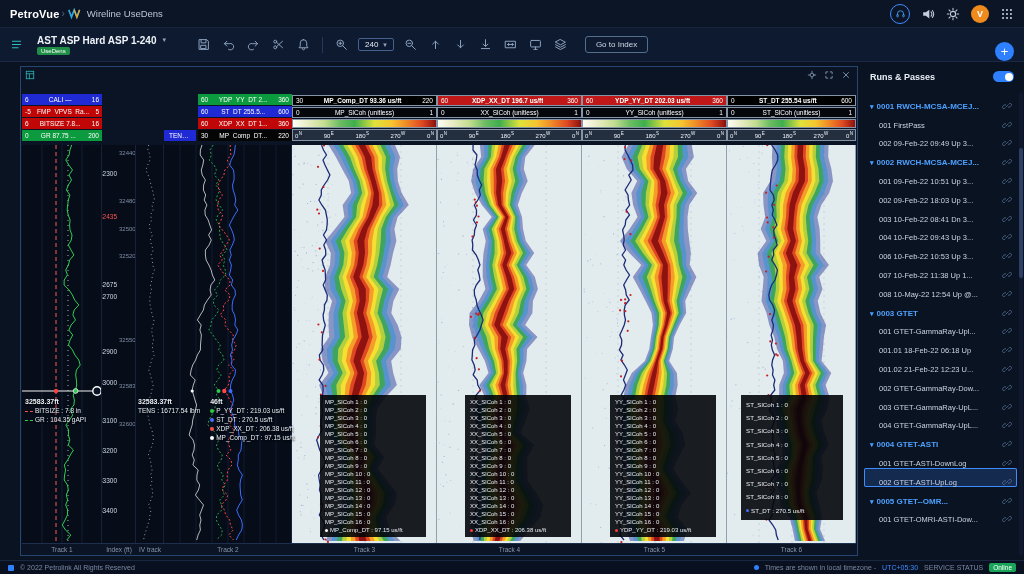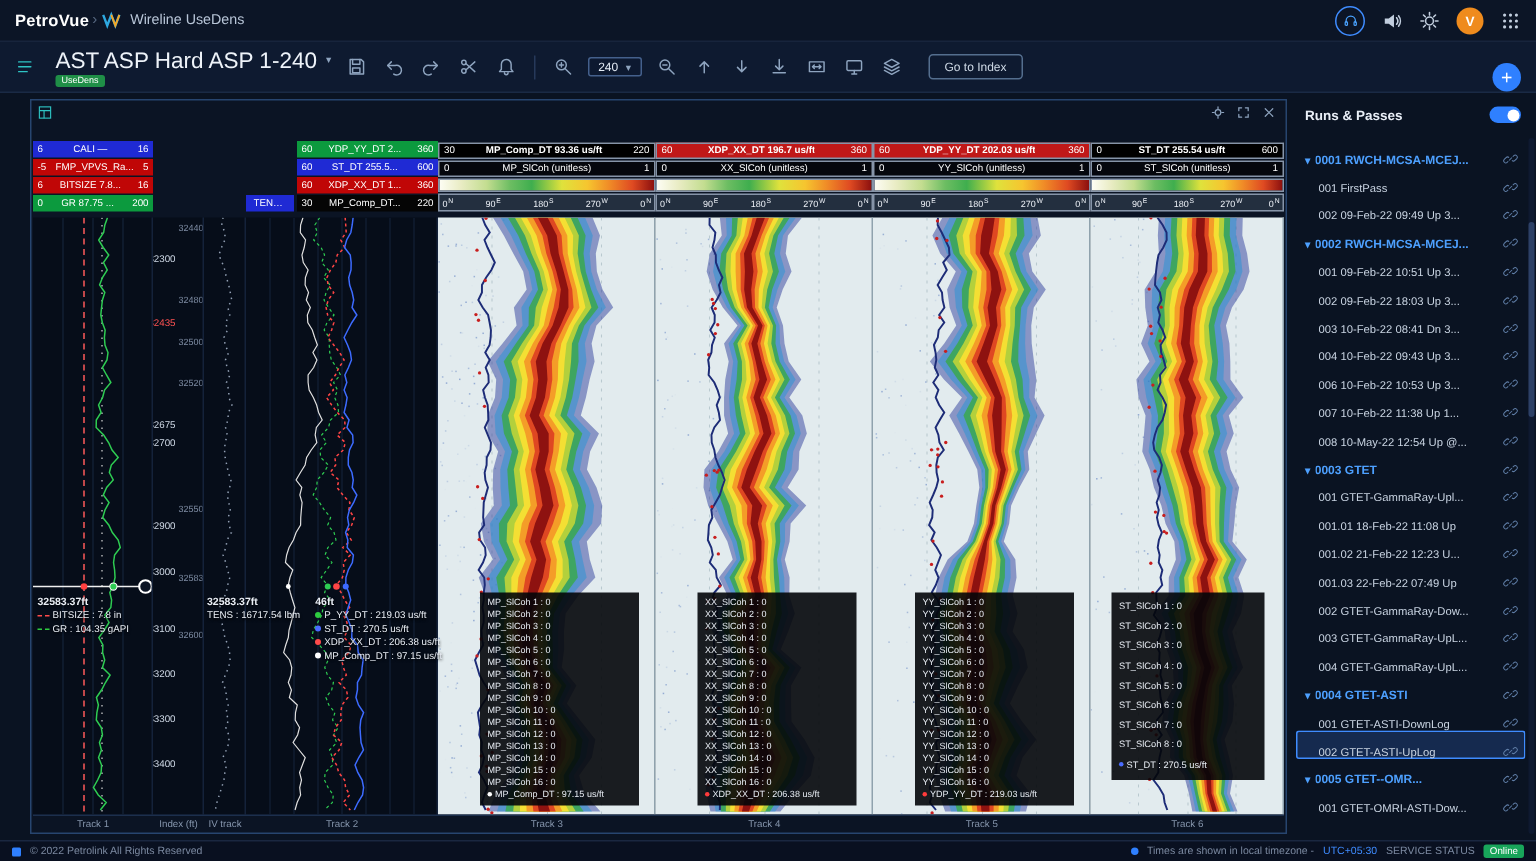--- a/index.html
+++ b/index.html
@@ -20,21 +20,21 @@
   .avatar{width:18px;height:18px;border-radius:50%;background:#ef8b1d;color:#fff;font-size:9px;font-weight:bold;
           display:flex;align-items:center;justify-content:center}
   
   .toolbar{position:absolute;top:28px;left:0;right:0;height:34px;background:#0e1a30;border-bottom:1px solid #1a2a45;
            display:flex;align-items:center;padding:0 8px;gap:8px;box-sizing:border-box;z-index:5}
   .tbi{width:13px;height:13px;stroke:#8ea4bf;fill:none;stroke-width:1.2;stroke-linecap:round;stroke-linejoin:round;flex:none}
   .tbi.teal{stroke:#2ec4c4}
   .tb-btn{display:flex;align-items:center;justify-content:center;padding:2px;cursor:pointer}
   .preset{display:flex;flex-direction:column;justify-content:center;margin-left:4px;min-width:150px;cursor:pointer}
   .preset-top{display:flex;align-items:center;gap:6px}
-  .preset-name{font-size:15px;font-weight:normal;color:#eef3f9;white-space:nowrap}
+  .preset-name{font-size:10px;font-weight:bold;color:#eef3f9;white-space:nowrap}
   .badge{align-self:flex-start;margin-top:1px;background:#1f8f47;color:#fff;font-size:6px;padding:0 4px;border-radius:2px;line-height:8px}
   .caret{font-size:7px;color:#8ea4bf}
   .tb-sep{width:1px;height:16px;background:#26395a;margin:0 2px}
   .zoom-select{display:flex;align-items:center;gap:5px;border:1px solid #44608c;background:#0d1930;border-radius:2px;
                padding:1px 6px;font-size:8px;color:#e4ecf6;cursor:pointer}
   .goto-btn{border:1px solid #546e8e;background:none;color:#cfdae6;font-size:8px;border-radius:3px;
             padding:3px 10px;margin-left:8px;font-family:inherit;cursor:pointer}
   .fab{position:absolute;left:995px;top:42px;width:19px;height:19px;border-radius:50%;background:#2f80ff;color:#fff;
        display:flex;align-items:center;justify-content:center;font-size:13px;z-index:8;cursor:pointer}
   
@@ -1219,37 +1219,29 @@
       </div>
       <div class="sb-row item">
         <span class="txt">001 GTET-GammaRay-Upl...</span>
         <svg viewBox="0 0 16 16">
           <path d="M5.6 10.4 4.4 11.6a2.2 2.2 0 0 1-3.1-3.1l2-2a2.2 2.2 0 0 1 3.1 0"></path>
           <path d="M10.4 5.6l1.2-1.2a2.2 2.2 0 0 1 3.1 3.1l-2 2a2.2 2.2 0 0 1-3.1 0"></path>
           <path d="M6.4 9.6l3.2-3.2"></path>
         </svg>
       </div>
       <div class="sb-row item">
-        <span class="txt">001.01 18-Feb-22 11:08 Up</span>
+        <span class="txt">001.01 18-Feb-22 06:18 Up</span>
         <svg viewBox="0 0 16 16">
           <path d="M5.6 10.4 4.4 11.6a2.2 2.2 0 0 1-3.1-3.1l2-2a2.2 2.2 0 0 1 3.1 0"></path>
           <path d="M10.4 5.6l1.2-1.2a2.2 2.2 0 0 1 3.1 3.1l-2 2a2.2 2.2 0 0 1-3.1 0"></path>
           <path d="M6.4 9.6l3.2-3.2"></path>
         </svg>
       </div>
       <div class="sb-row item">
         <span class="txt">001.02 21-Feb-22 12:23 U...</span>
-        <svg viewBox="0 0 16 16">
-          <path d="M5.6 10.4 4.4 11.6a2.2 2.2 0 0 1-3.1-3.1l2-2a2.2 2.2 0 0 1 3.1 0"></path>
-          <path d="M10.4 5.6l1.2-1.2a2.2 2.2 0 0 1 3.1 3.1l-2 2a2.2 2.2 0 0 1-3.1 0"></path>
-          <path d="M6.4 9.6l3.2-3.2"></path>
-        </svg>
-      </div>
-      <div class="sb-row item">
-        <span class="txt">001.03 22-Feb-22 07:49 Up</span>
         <svg viewBox="0 0 16 16">
           <path d="M5.6 10.4 4.4 11.6a2.2 2.2 0 0 1-3.1-3.1l2-2a2.2 2.2 0 0 1 3.1 0"></path>
           <path d="M10.4 5.6l1.2-1.2a2.2 2.2 0 0 1 3.1 3.1l-2 2a2.2 2.2 0 0 1-3.1 0"></path>
           <path d="M6.4 9.6l3.2-3.2"></path>
         </svg>
       </div>
       <div class="sb-row item">
         <span class="txt">002 GTET-GammaRay-Dow...</span>
         <svg viewBox="0 0 16 16">
           <path d="M5.6 10.4 4.4 11.6a2.2 2.2 0 0 1-3.1-3.1l2-2a2.2 2.2 0 0 1 3.1 0"></path>

